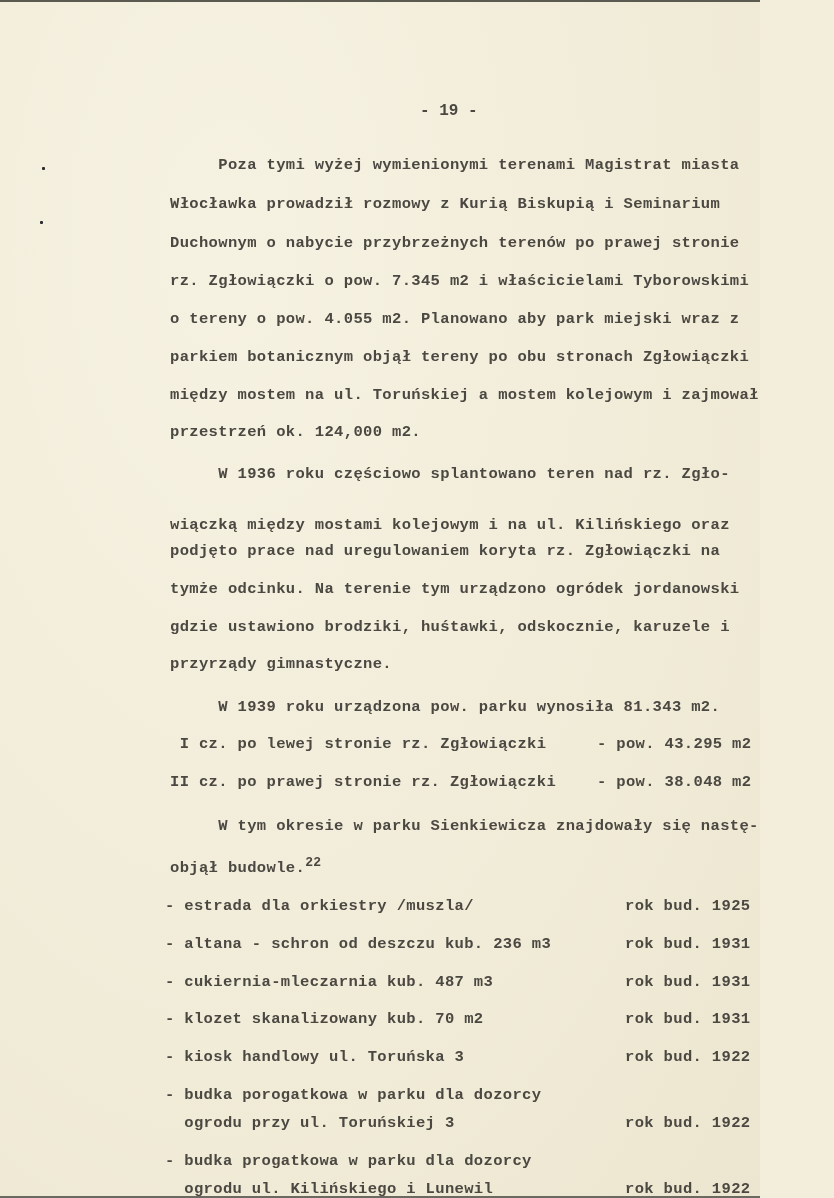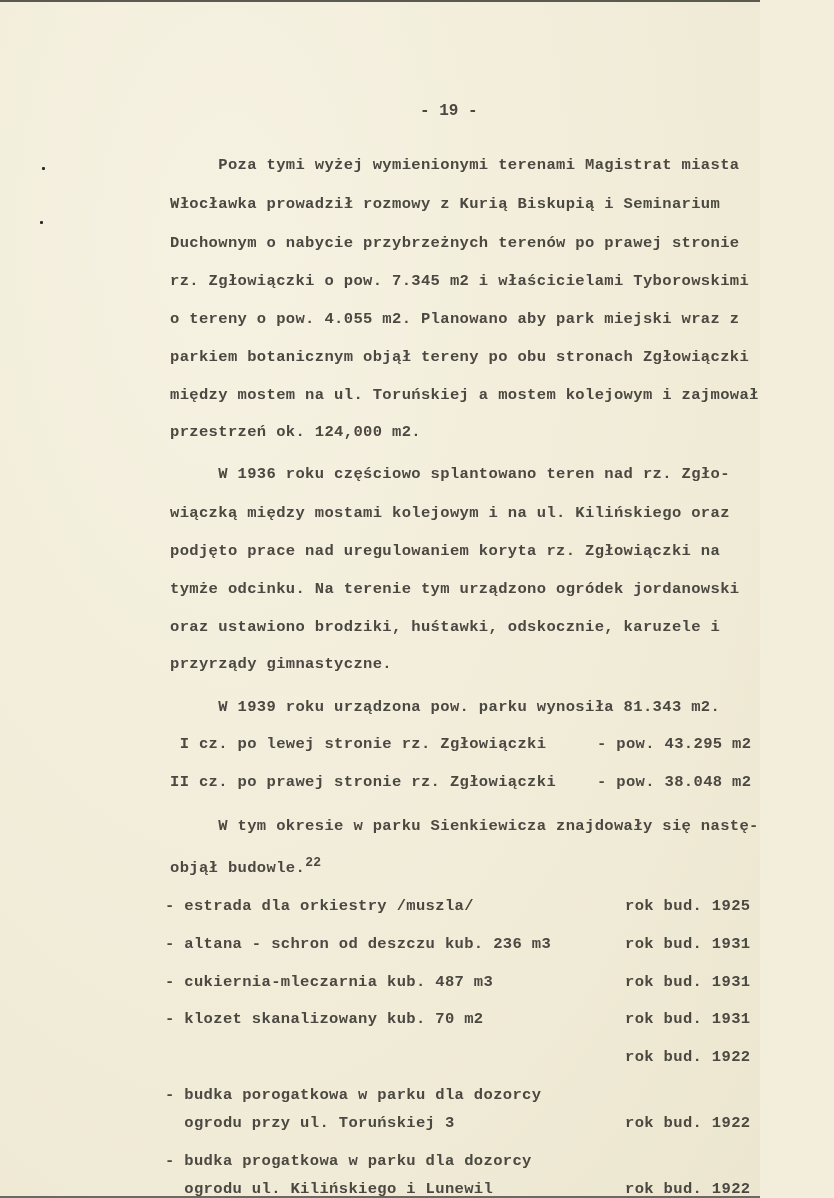--- a/index.html
+++ b/index.html
@@ -35,43 +35,44 @@
   <div class="line" style="left:170px;top:154px">     Poza tymi wyżej wymienionymi terenami Magistrat miasta</div>
   <div class="line" style="left:170px;top:232px">Duchownym o nabycie przybrzeżnych terenów po prawej stronie</div>
   <div class="line" style="left:170px;top:193px">Włocławka prowadził rozmowy z Kurią Biskupią i Seminarium</div>
   <div class="line" style="left:170px;top:270px">rz. Zgłowiączki o pow. 7.345 m2 i właścicielami Tyborowskimi</div>
   <div class="line" style="left:170px;top:308px">o tereny o pow. 4.055 m2. Planowano aby park miejski wraz z</div>
   <div class="line" style="left:170px;top:346px">parkiem botanicznym objął tereny po obu stronach Zgłowiączki</div>
   <div class="line" style="left:170px;top:384px">między mostem na ul. Toruńskiej a mostem kolejowym i zajmował</div>
   <div class="line" style="left:170px;top:421px">przestrzeń ok. 124,000 m2.</div>
 
   <div class="line" style="left:170px;top:463px">     W 1936 roku częściowo splantowano teren nad rz. Zgło-</div>
-  <div class="line" style="left:170px;top:502px">wiączką między mostami kolejowym i na ul. Kilińskiego oraz</div>
+  <div class="line" style="left:170px;top:514px">wiączką między mostami kolejowym i na ul. Kilińskiego oraz</div>
   <div class="line" style="left:170px;top:540px">podjęto prace nad uregulowaniem koryta rz. Zgłowiączki na</div>
   <div class="line" style="left:170px;top:578px">tymże odcinku. Na terenie tym urządzono ogródek jordanowski</div>
-  <div class="line" style="left:170px;top:616px">oraz ustawiono brodziki, huśtawki, odskocznie, karuzele i</div>
+  <div class="line" style="left:170px;top:616px">gdzie ustawiono brodziki, huśtawki, odskocznie, karuzele i</div>
   <div class="line" style="left:170px;top:653px">przyrządy gimnastyczne.</div>
 
   <div class="line" style="left:170px;top:696px">     W 1939 roku urządzona pow. parku wynosiła 81.343 m2.</div>
   <div class="line" style="left:170px;top:733px"> I cz. po lewej stronie rz. Zgłowiączki</div>
   <div class="right" style="left:597px;top:733px">- pow. 43.295 m2</div>
   <div class="line" style="left:170px;top:771px">II cz. po prawej stronie rz. Zgłowiączki</div>
   <div class="right" style="left:597px;top:771px">- pow. 38.048 m2</div>
 
   <div class="line" style="left:170px;top:815px">     W tym okresie w parku Sienkiewicza znajdowały się nastę-</div>
   <div class="line" style="left:170px;top:853px"><span>objął budowle.</span><sup>22</sup></div>
 
   <div class="line" style="left:165px;top:895px">- estrada dla orkiestry /muszla/</div>
   <div class="right" style="left:625px;top:895px">rok bud. 1925</div>
   <div class="line" style="left:165px;top:933px">- altana - schron od deszczu kub. 236 m3</div>
   <div class="right" style="left:625px;top:933px">rok bud. 1931</div>
   <div class="line" style="left:165px;top:971px">- cukiernia-mleczarnia kub. 487 m3</div>
   <div class="right" style="left:625px;top:971px">rok bud. 1931</div>
   <div class="line" style="left:165px;top:1008px">- klozet skanalizowany kub. 70 m2</div>
   <div class="right" style="left:625px;top:1008px">rok bud. 1931</div>
+  <div class="line" style="left:165px;top:1046px">- kiosk handlowy ul. Toruńska 3</div>
   <div class="right" style="left:625px;top:1046px">rok bud. 1922</div>
   <div class="line" style="left:165px;top:1084px">- budka porogatkowa w parku dla dozorcy</div>
   <div class="line" style="left:165px;top:1112px">  ogrodu przy ul. Toruńskiej 3</div>
   <div class="right" style="left:625px;top:1112px">rok bud. 1922</div>
   <div class="line" style="left:165px;top:1150px">- budka progatkowa w parku dla dozorcy</div>
   <div class="line" style="left:165px;top:1178px">  ogrodu ul. Kilińskiego i Lunewil</div>
   <div class="right" style="left:625px;top:1178px">rok bud. 1922</div>
 
   <div class="dot" style="left:42px;top:165px"></div>
   <div class="dot" style="left:40px;top:219px"></div>

